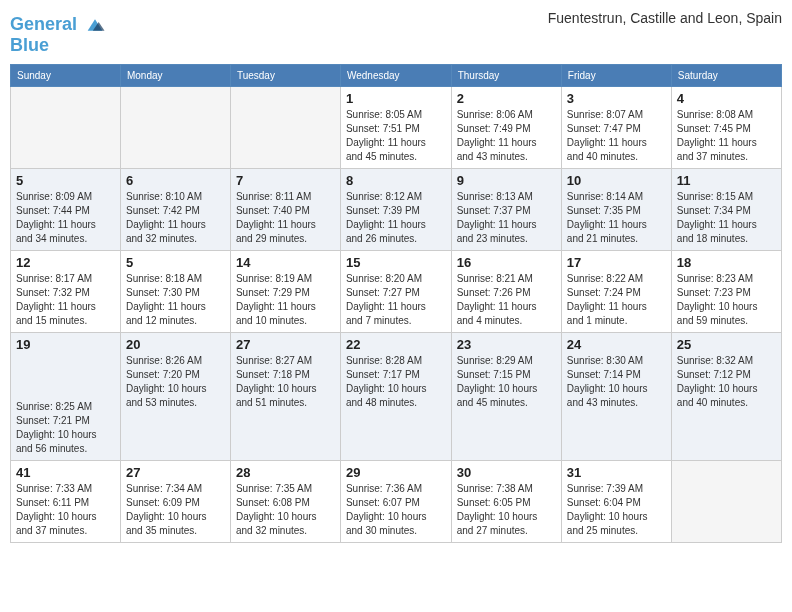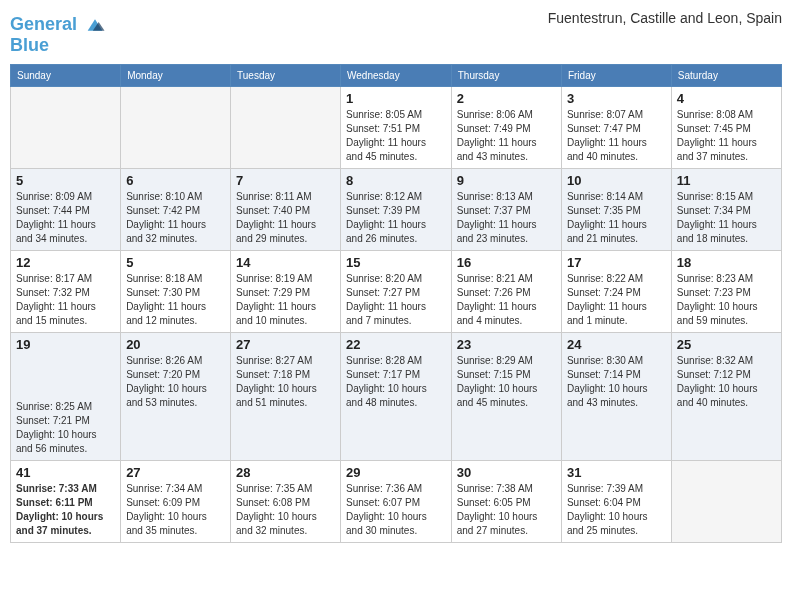--- a/index.html
+++ b/index.html
@@ -306,21 +306,21 @@
           <div class="day-number">25</div>
           <div class="day-info" style="white-space: pre-line;">Sunrise: 8:32 AM
 Sunset: 7:12 PM
 Daylight: 10 hours
 and 40 minutes.</div>
         </td>
       </tr>
       <tr>
         <td>
           <div class="day-number">41</div>
-          <div class="day-info" style="white-space: pre-line; font-weight: bold;">Sunrise: 7:33 AM
+          <div class="day-info" style="white-space: pre-line;">Sunrise: 7:33 AM
 Sunset: 6:11 PM
 Daylight: 10 hours
 and 37 minutes.</div>
         </td>
         <td>
           <div class="day-number">27</div>
           <div class="day-info" style="white-space: pre-line;">Sunrise: 7:34 AM
 Sunset: 6:09 PM
 Daylight: 10 hours
 and 35 minutes.</div>

